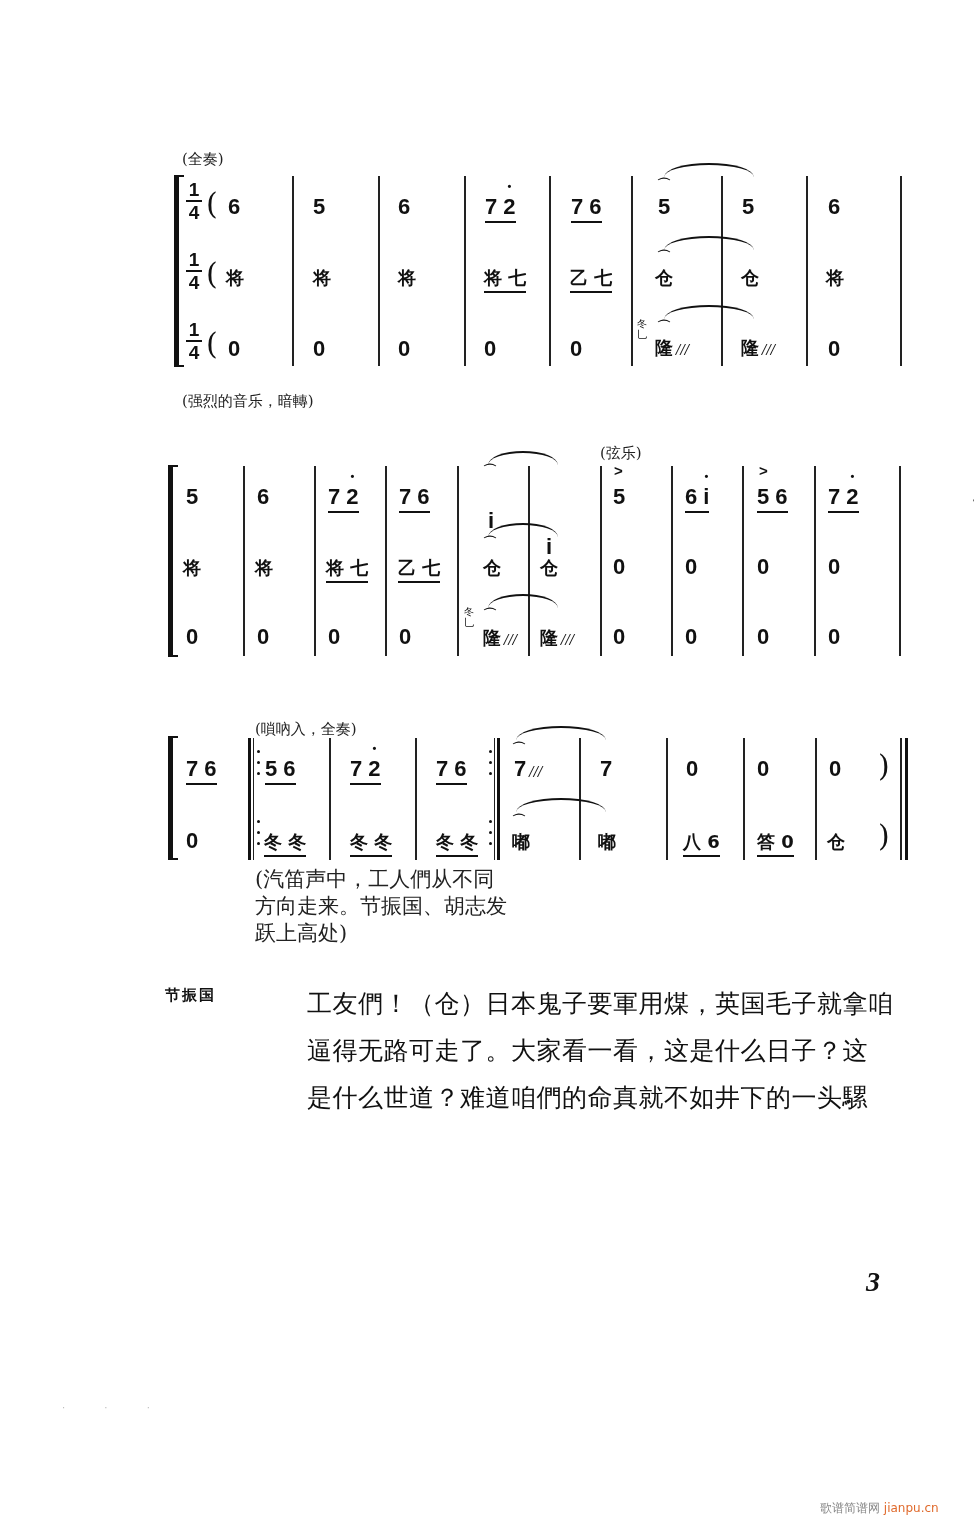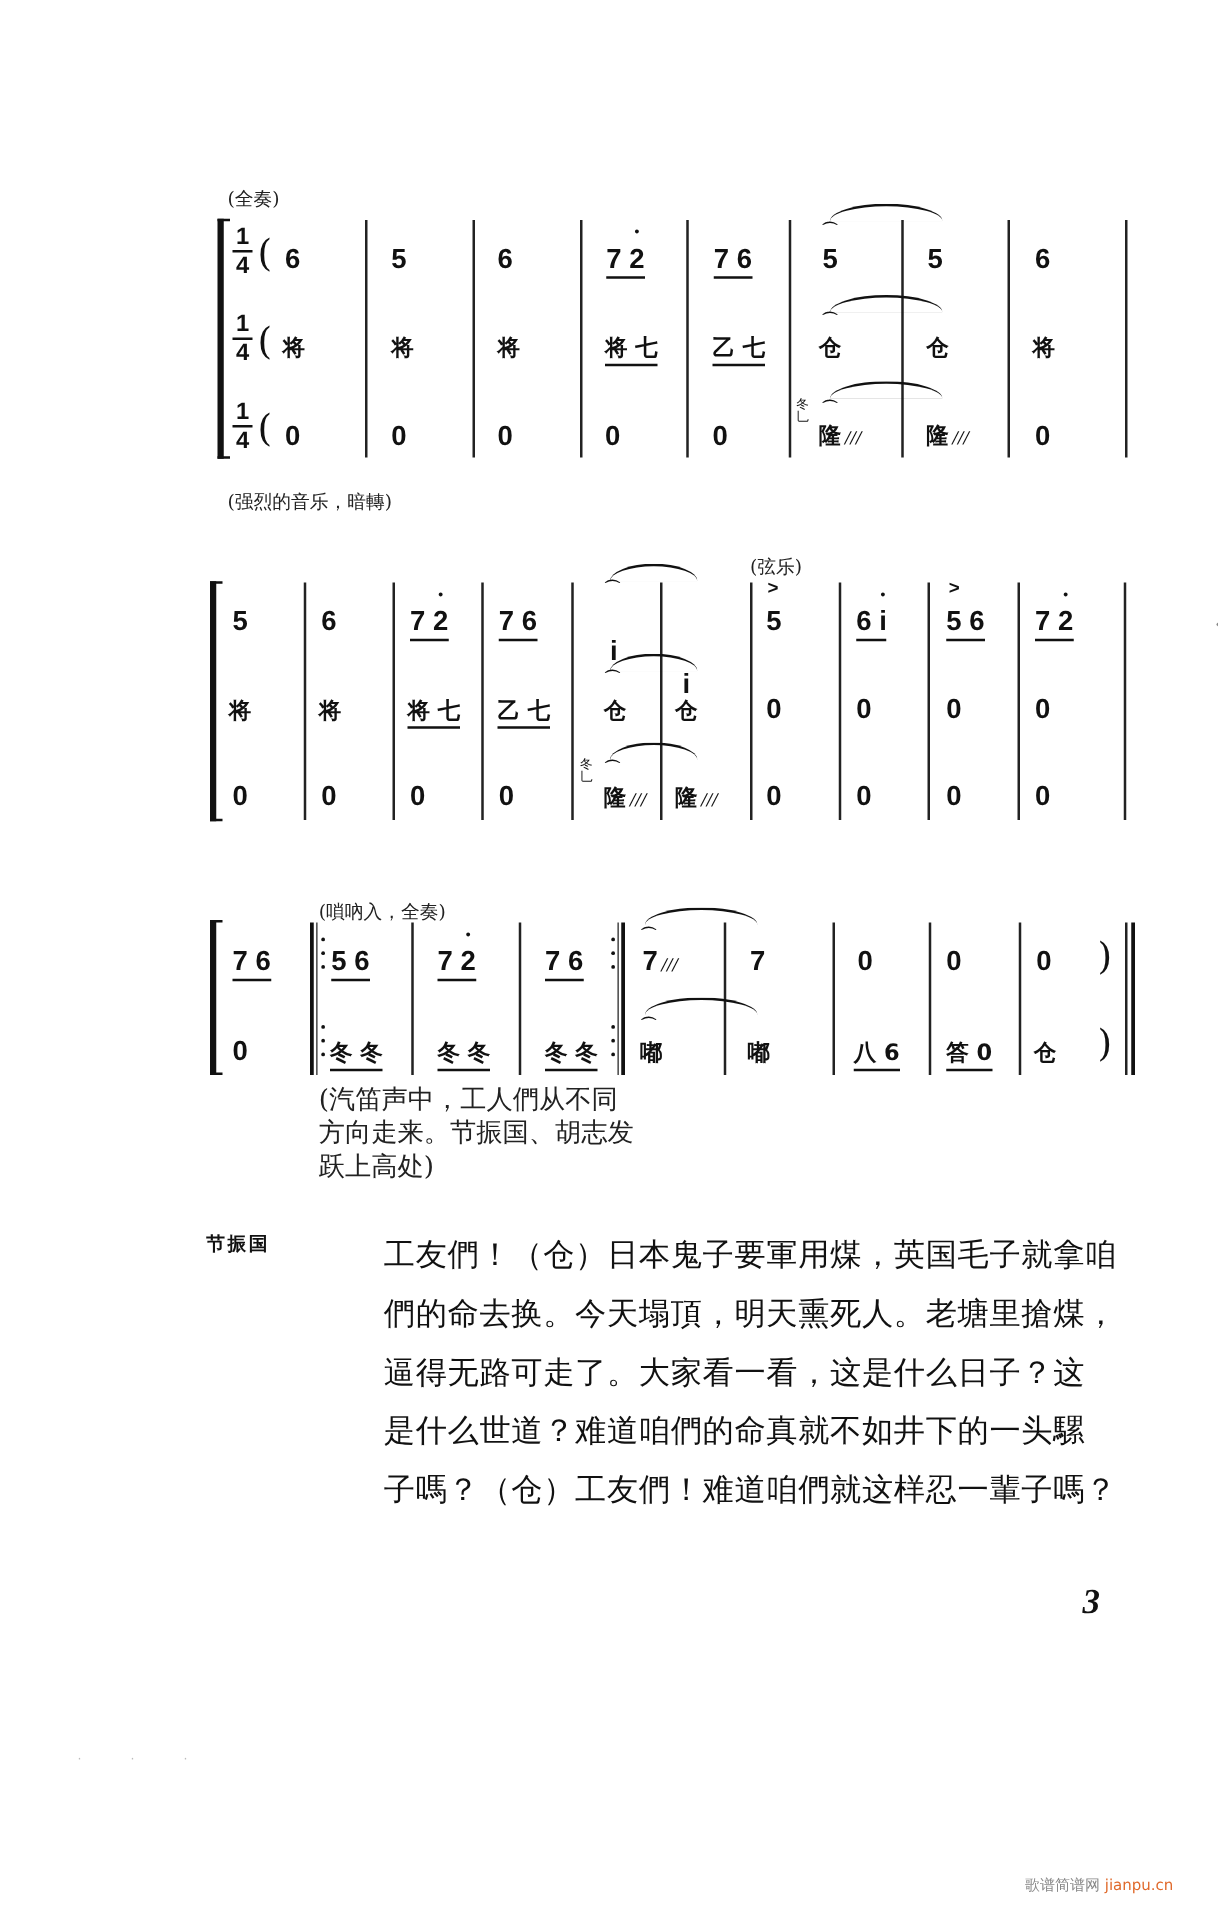--- a/index.html
+++ b/index.html
@@ -226,21 +226,19 @@
   <div class="note abs" style="left:255px;top:866px;font-size:21px;line-height:27px;">
     <div>(汽笛声中，工人們从不同</div>
     <div>方向走来。节振国、胡志发</div>
     <div>跃上高处)</div>
   </div>
 </div>
 
 <div class="speaker">节振国</div>
 <div class="dialogue">
   <div>工友們！（仓）日本鬼子要軍用煤，英国毛子就拿咱</div>
-  <div>們的命去换。今天塌頂，明天熏死人。老塘里搶煤，</div>
   <div>逼得无路可走了。大家看一看，这是什么日子？这</div>
   <div>是什么世道？难道咱們的命真就不如井下的一头騾</div>
-  <div>子嗎？（仓）工友們！难道咱們就这样忍一輩子嗎？</div>
 </div>
 
 <div class="pagenum">3</div>
 <div class="specks">· · ·</div>
 <div class="watermark"><span>歌谱简谱网</span> <span class="latin">jianpu.cn</span></div>
 
 </body></html>

